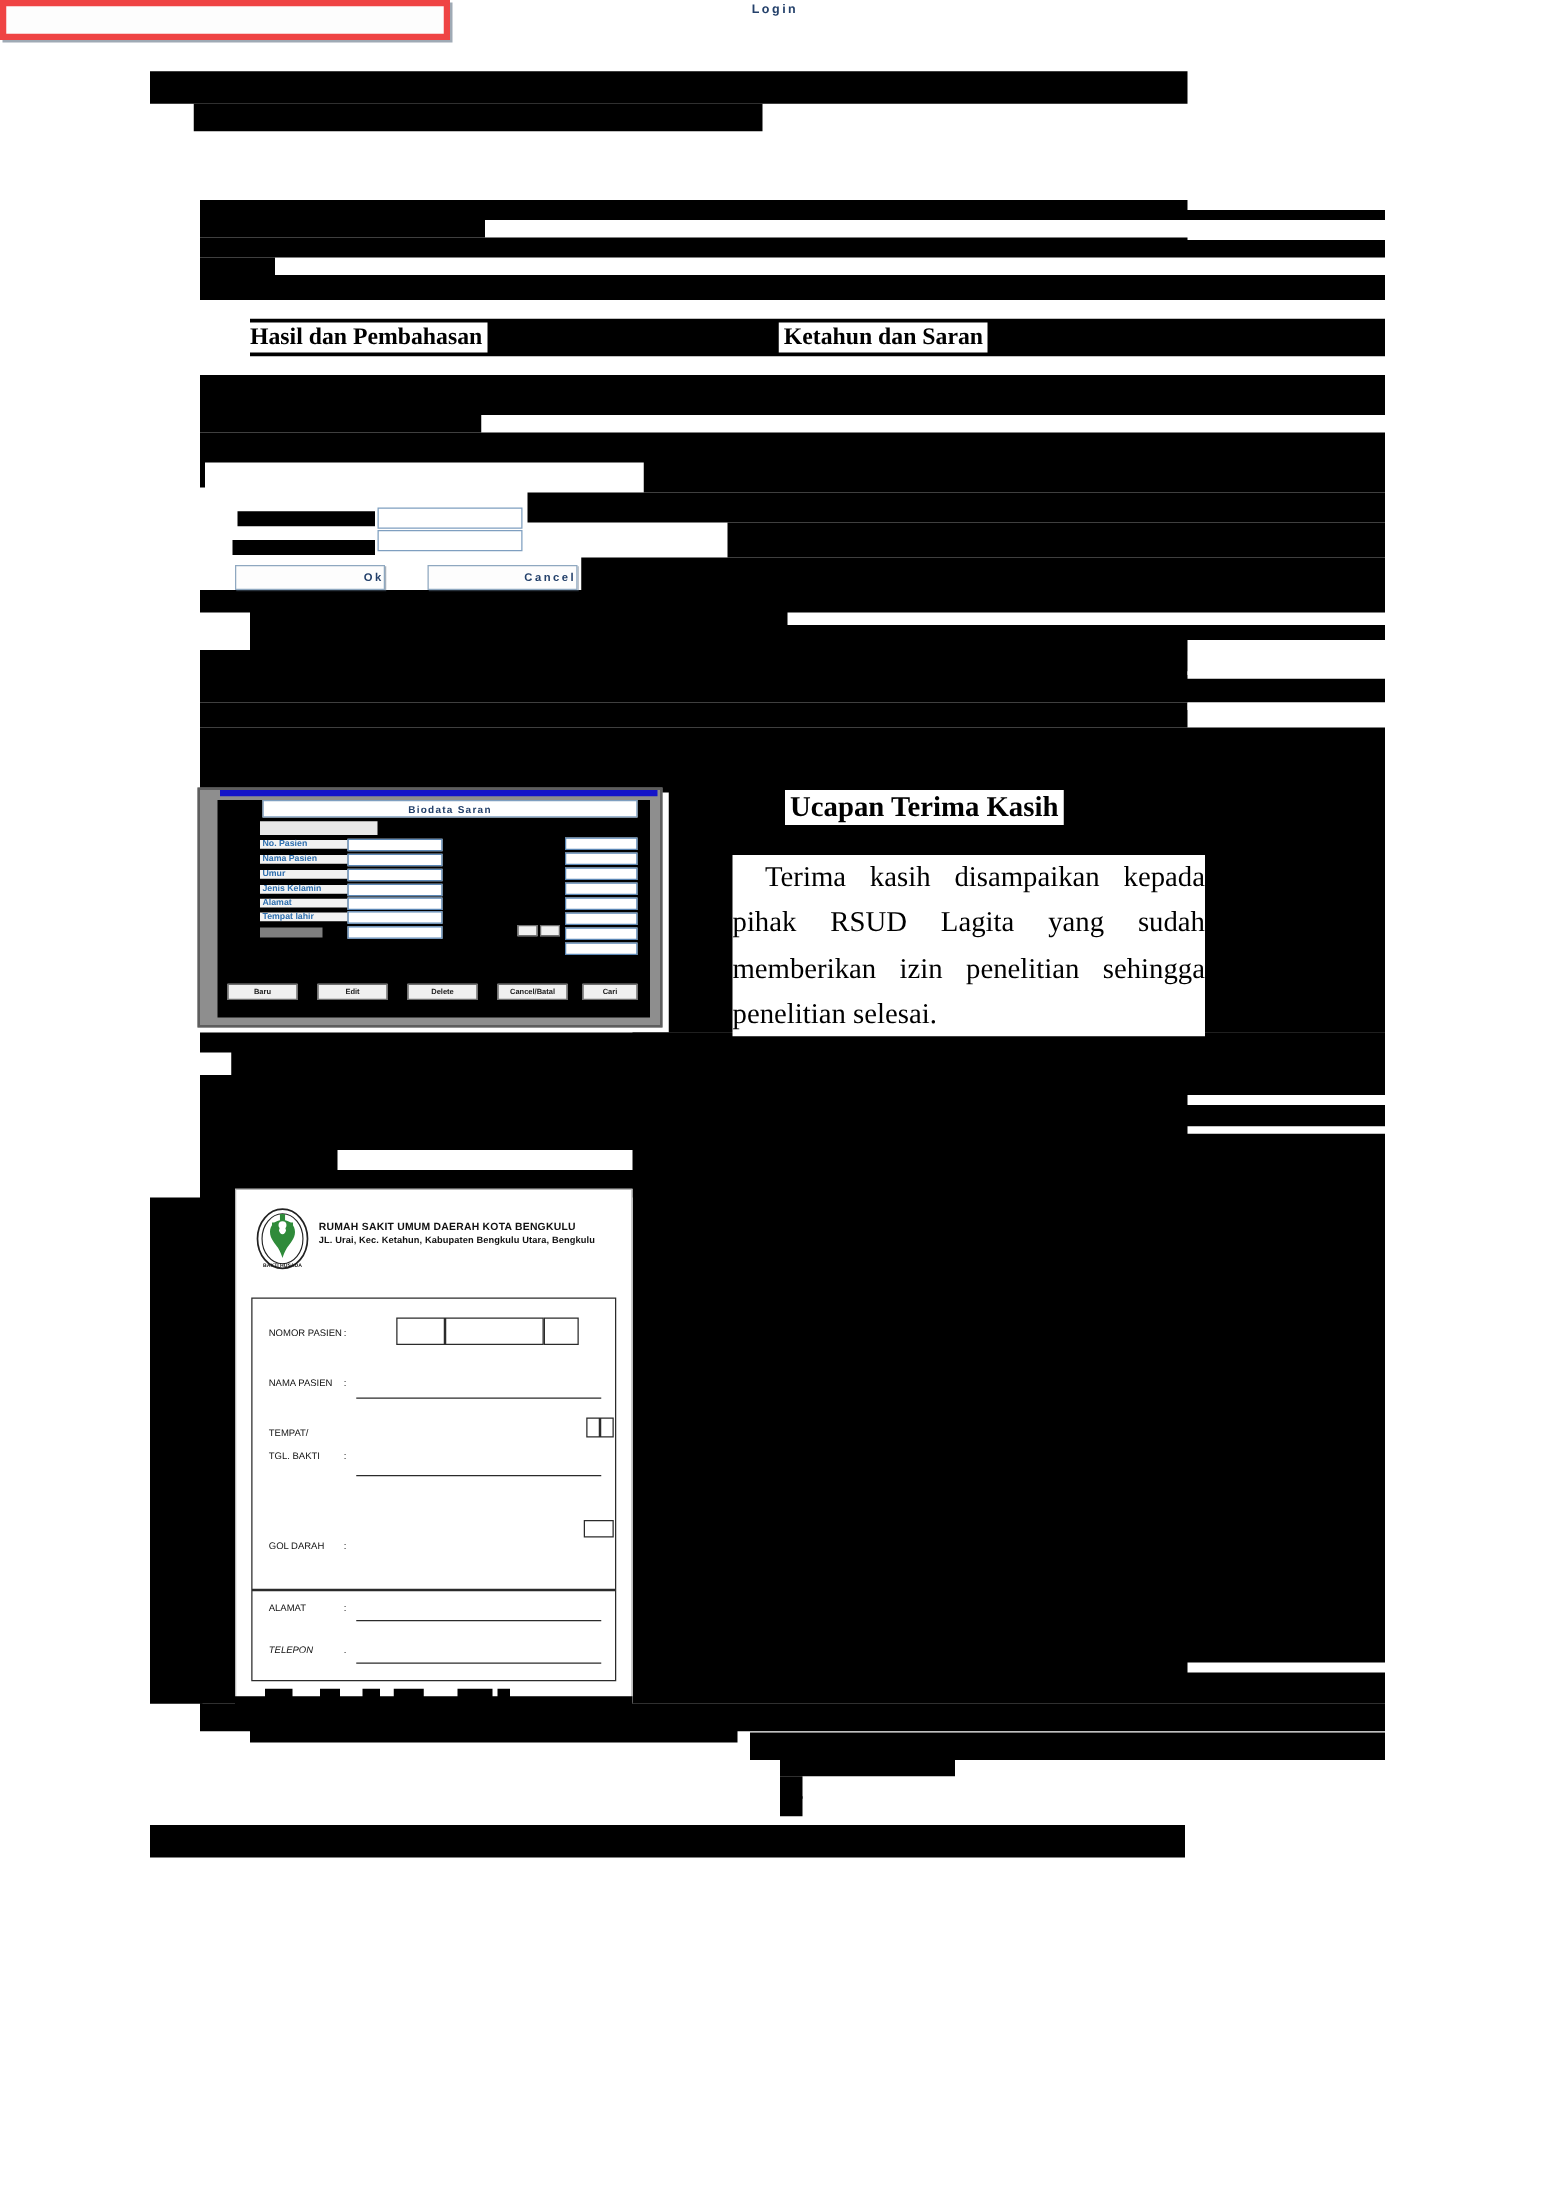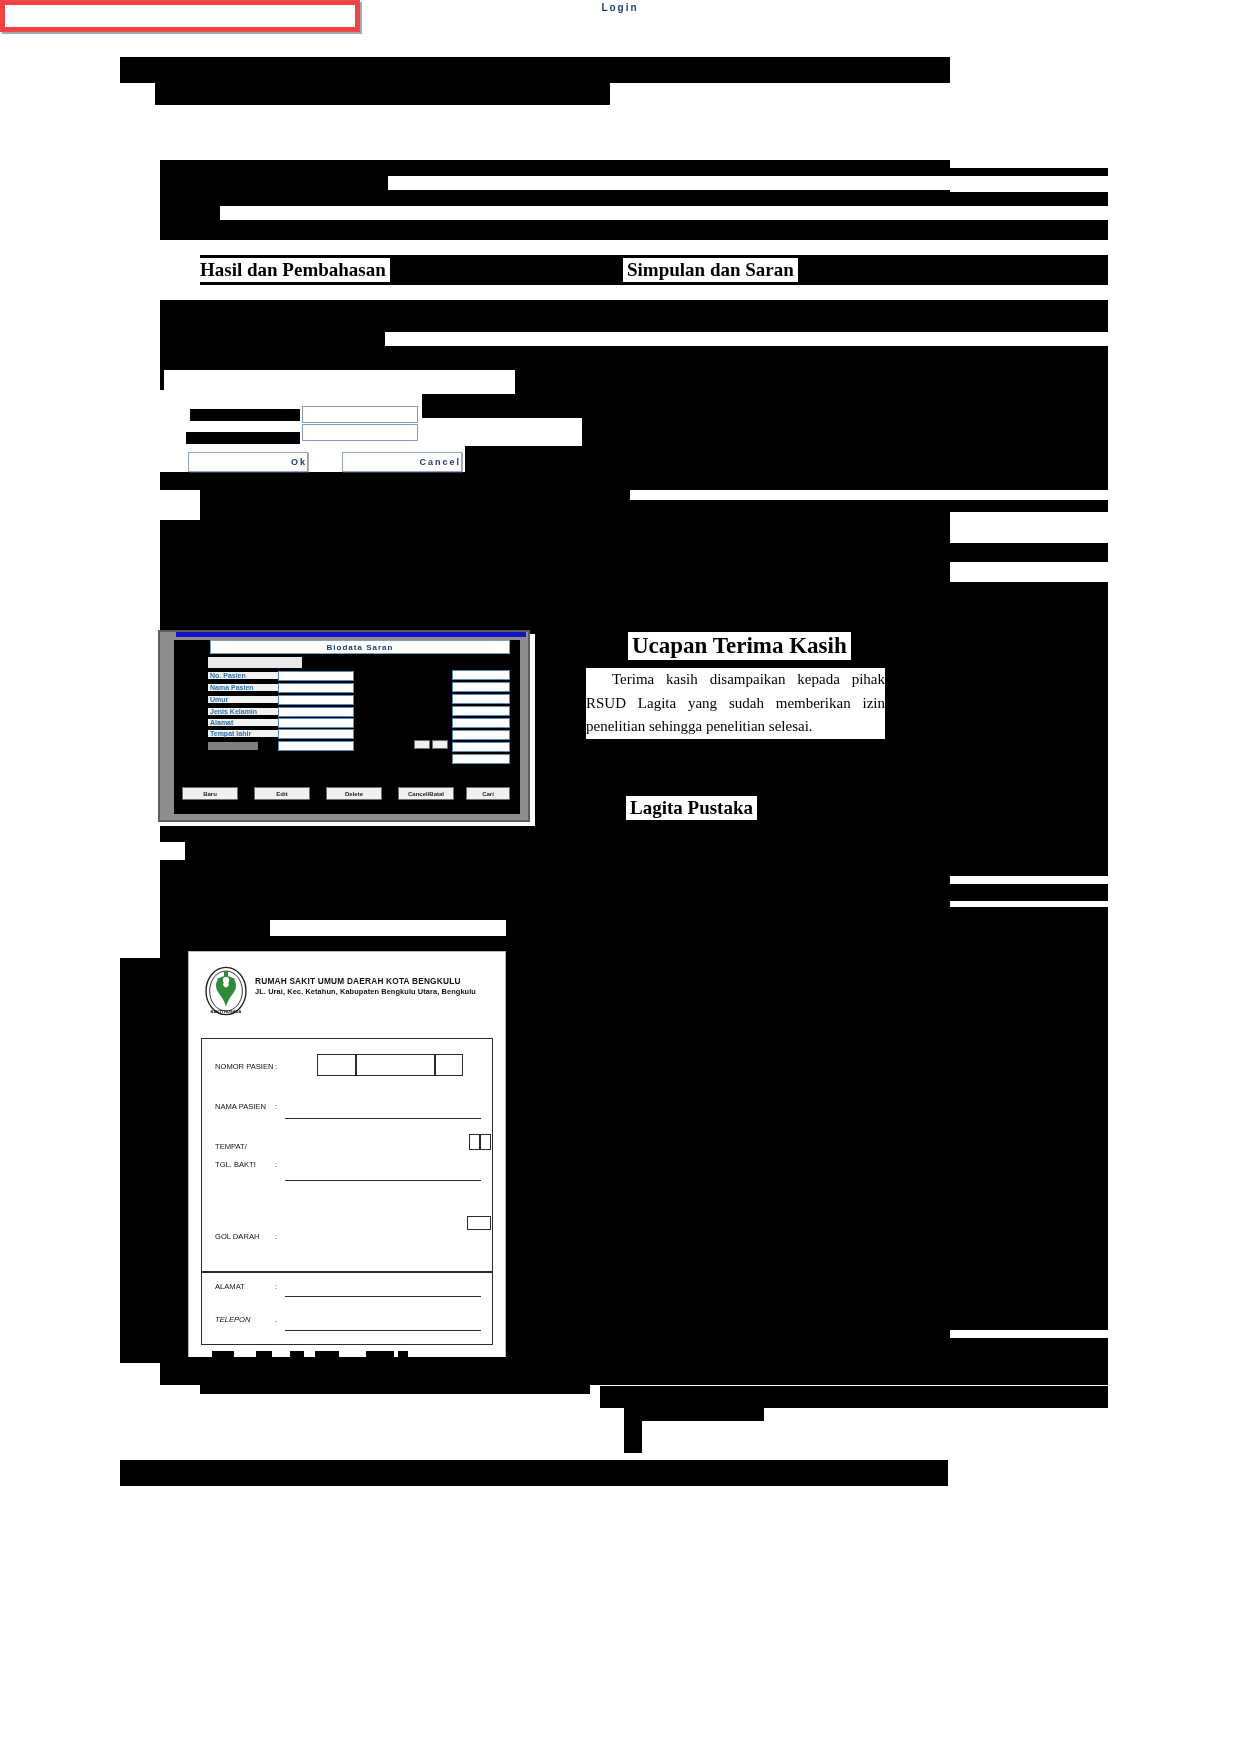--- a/index.html
+++ b/index.html
@@ -106,25 +106,25 @@
   <div class="rd" style="left:950px;top:160px;width:158px;height:8px;background:#fff;"></div>
   <div class="rd" style="left:950px;top:186px;width:158px;height:6px;background:#fff;"></div>
   <div class="rd" style="left:950px;top:512px;width:158px;height:8px;background:#fff;"></div>
   <div class="rd" style="left:950px;top:537px;width:158px;height:6px;background:#fff;"></div>
   <div class="rd" style="left:950px;top:562px;width:158px;height:6px;background:#fff;"></div>
   <div class="rd" style="left:950px;top:876px;width:158px;height:8px;background:#fff;"></div>
   <div class="rd" style="left:950px;top:901px;width:158px;height:6px;background:#fff;"></div>
   <div class="rd" style="left:950px;top:1330px;width:158px;height:8px;background:#fff;"></div>
 
   <div class="hdg" style="left:196px;top:258px;font-size:19px;padding:1px 4px;">Hasil dan Pembahasan</div>
-  <div class="hdg" style="left:623px;top:258px;font-size:19px;padding:1px 4px;">Simpulan dan Saran</div>
+  <div class="hdg" style="left:623px;top:258px;font-size:19px;padding:1px 4px;">Ketahun dan Saran</div>
   <div class="hdg" style="left:628px;top:632px;font-size:23px;padding:1px 4px;">Ucapan Terima Kasih</div>
   <div class="hdg" style="left:626px;top:796px;font-size:19px;padding:1px 4px;">Lagita Pustaka</div>
 
-  <div class="para" style="left:586px;top:668px;width:299px;font-size:15px;text-indent:26px;">Terima kasih disampaikan kepada pihak RSUD Lagita yang sudah memberikan izin penelitian sehingga penelitian selesai.</div>
+  <div class="para" style="left:586px;top:684px;width:378px;font-size:23px;text-indent:26px;">Terima kasih disampaikan kepada pihak RSUD Lagita yang sudah memberikan izin penelitian sehingga penelitian selesai.</div>
 
   <div>
     <div class="login-win">
       <div class="login-title">Login</div>
     </div>
 
     <div class="lf-label" style="left:190px;top:409px;width:110px;height:12px;"></div>
     <div class="lf-input" style="left:302px;top:406px;width:116px;height:17px;"></div>
 
     <div class="lf-label" style="left:186px;top:432px;width:114px;height:12px;"></div>

